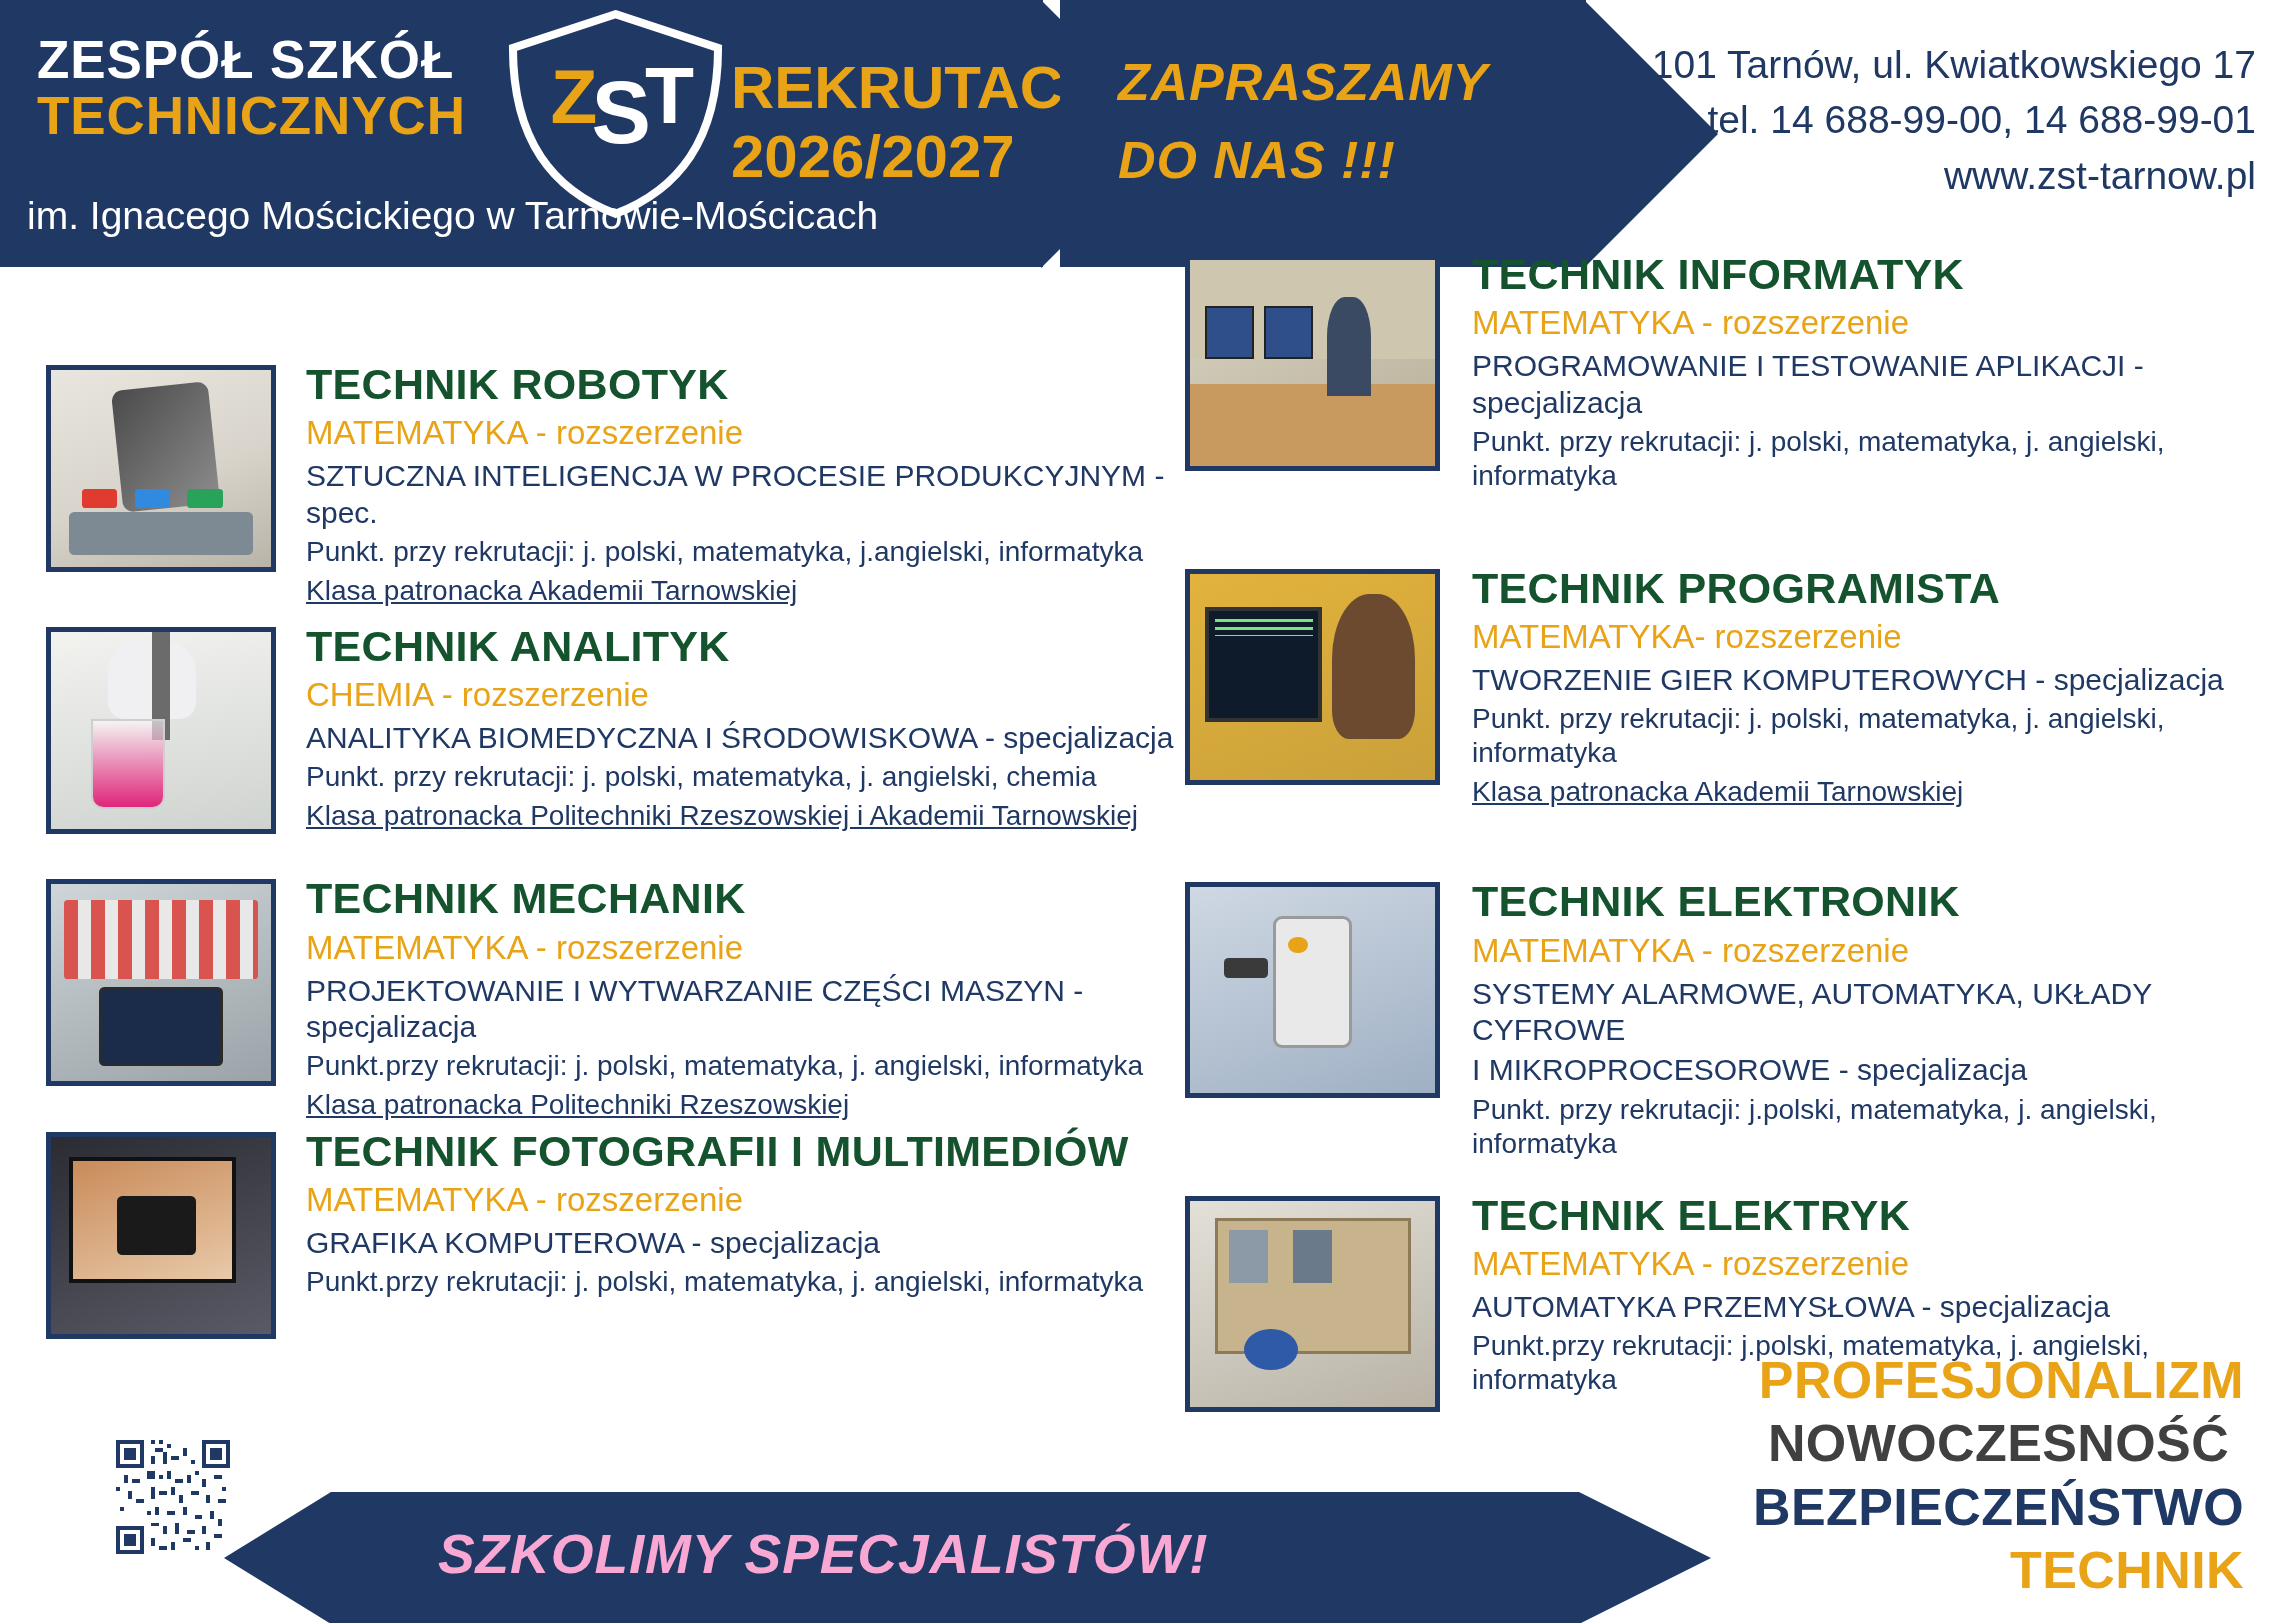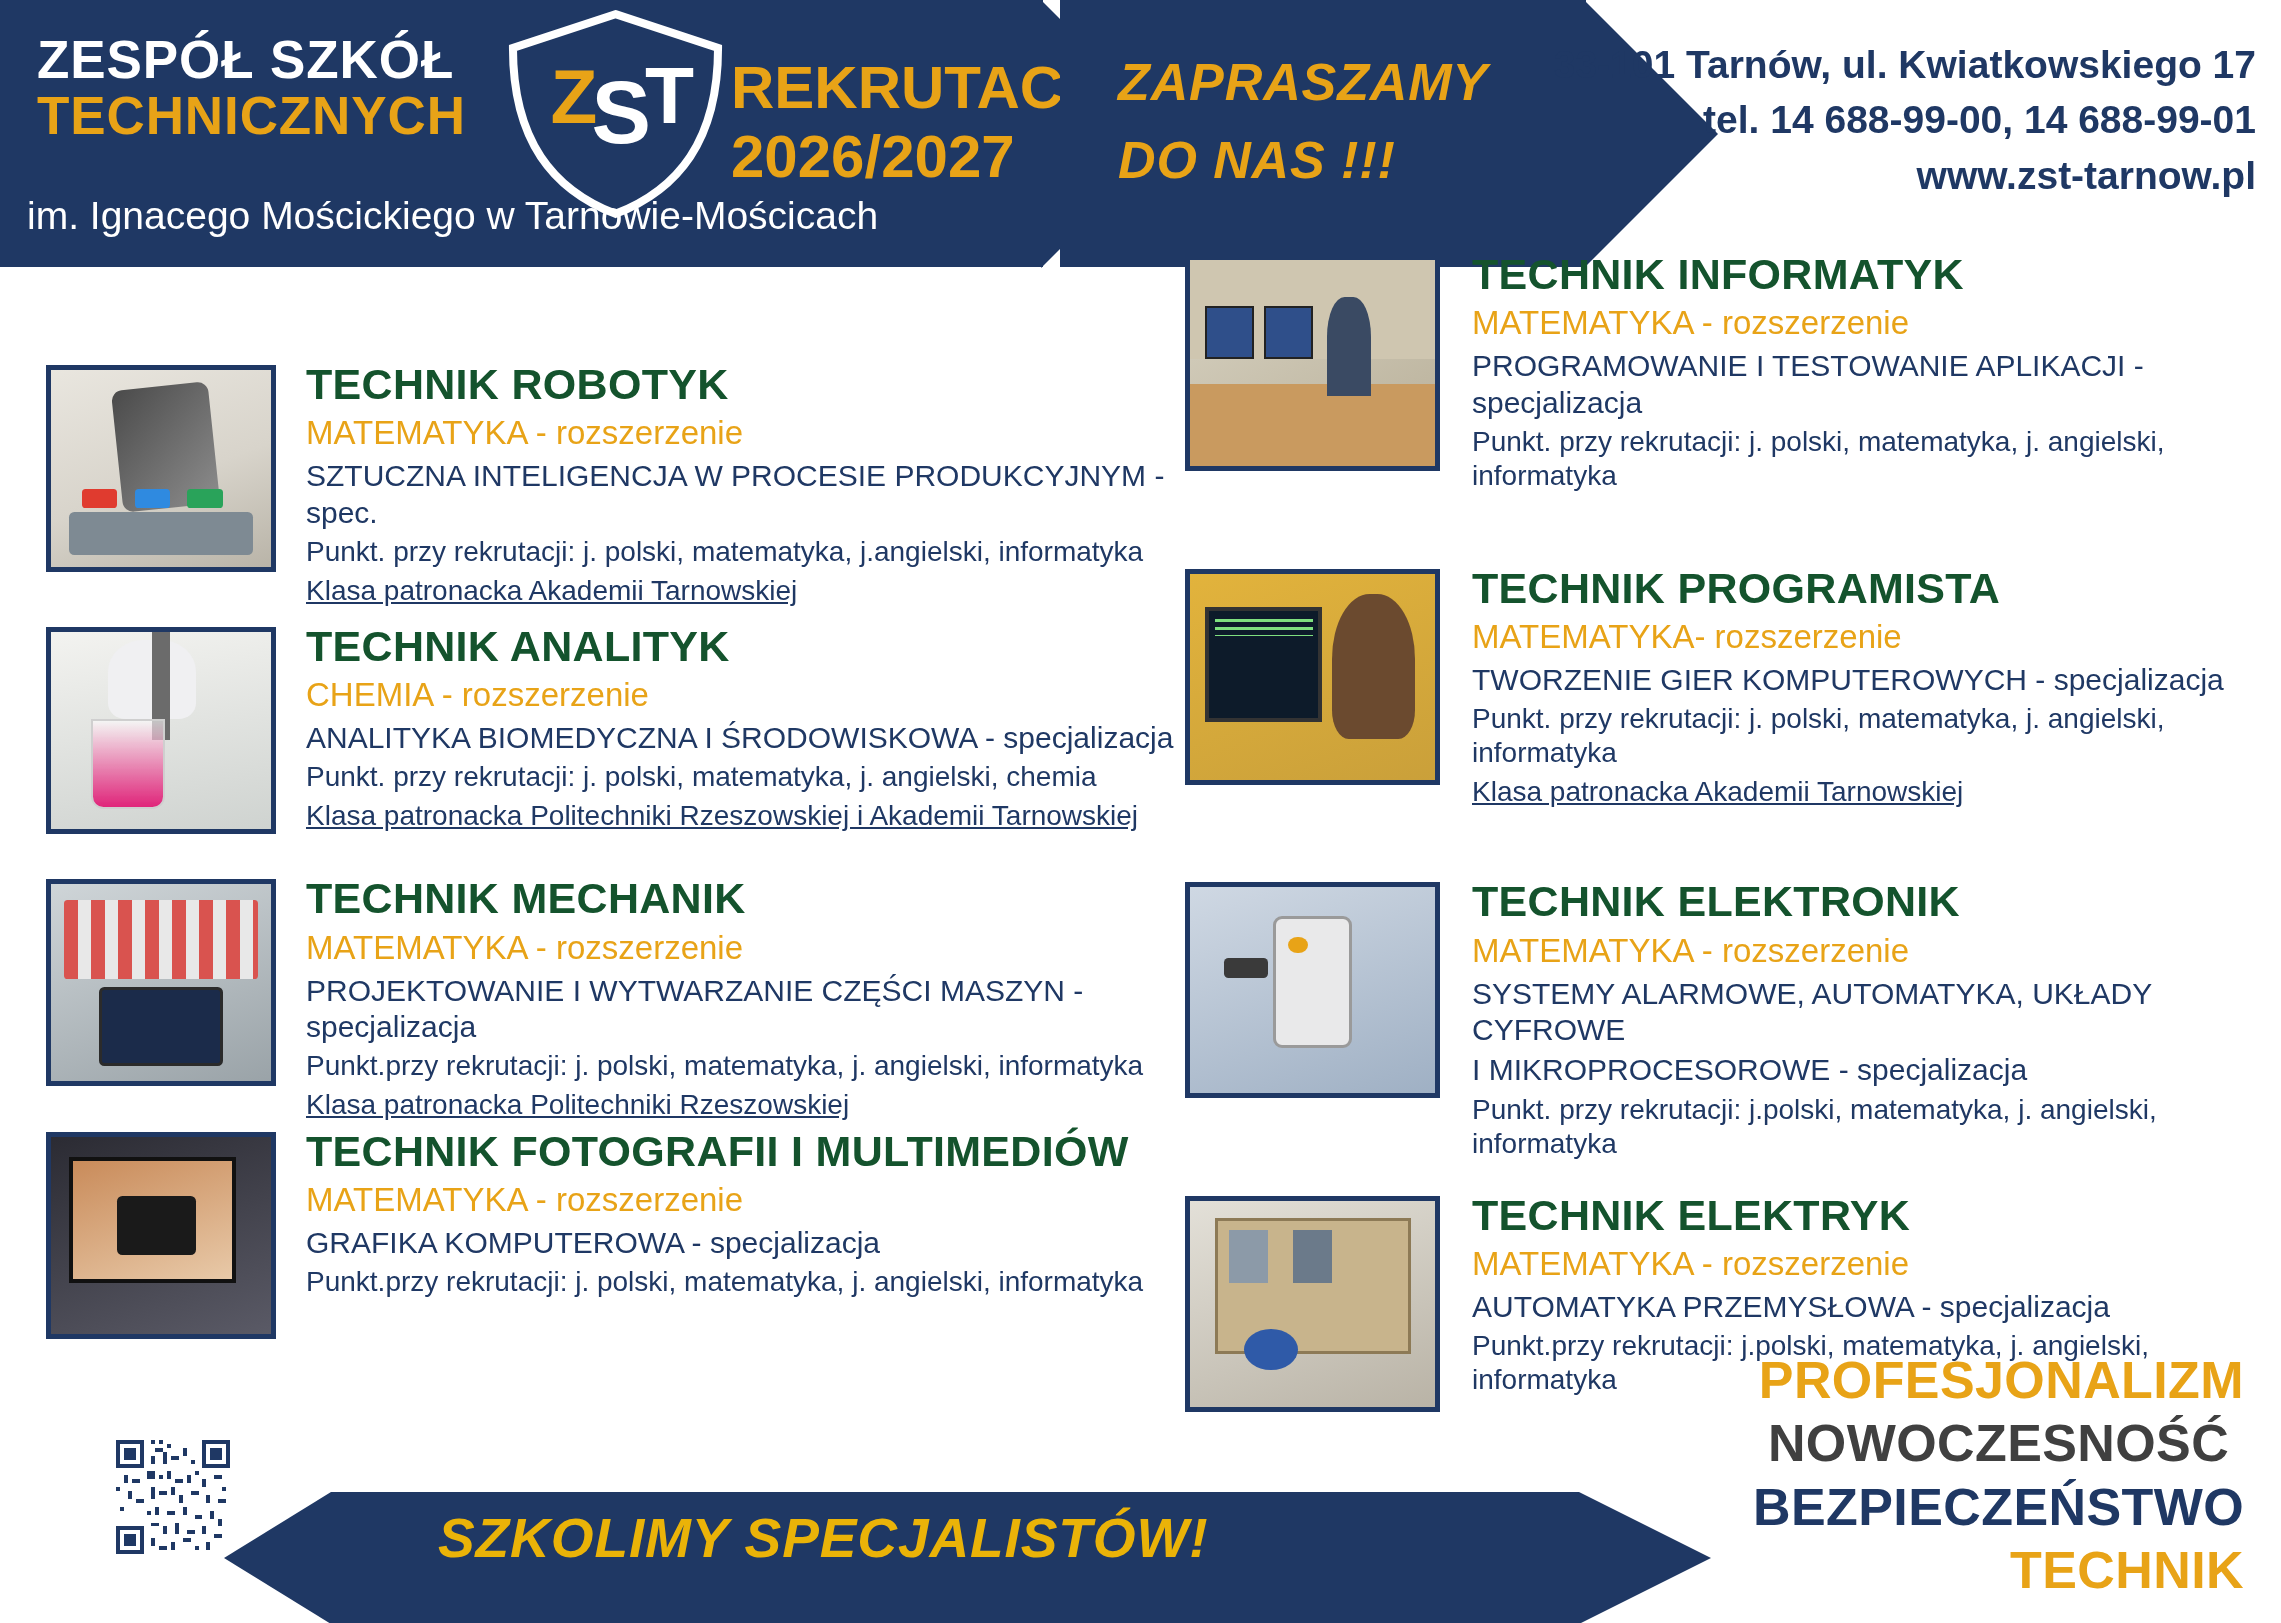--- a/index.html
+++ b/index.html
@@ -59,21 +59,21 @@
     border-bottom:134px solid transparent;
     border-left:134px solid #1f3864;
   }
   .zapraszamy {
     position:absolute; left:1118px; top:43px;
     font-weight:bold; font-style:italic; font-size:52px; color:#e8a317;
     line-height:1.5; letter-spacing:0.9px;
   }
   .contact {
     position:absolute; right:25px; top:37px; text-align:right;
-    color:#1f3864; font-size:39px; line-height:1.42;font-weight:bold;
+    color:#1f3864; font-size:39px; line-height:1.42;
   }
 
   
   .col { position:absolute; }
   .col-left { left:46px; top:340px; width:1150px;margin-top:20px; }
   .col-right { left:1185px; top:250px; width:1069px; }
 
   .entry { position:relative; margin-bottom:19.6px; }
   .entry-photo {
     position:absolute; left:0; top:5.3px;
@@ -114,22 +114,22 @@
     border-bottom:66px solid transparent;
     border-right:107px solid #1f3864;
   }
   .footer-arrow::after{
     content:""; position:absolute; right:-132px; top:0;
     border-top:66px solid transparent;
     border-bottom:66px solid transparent;
     border-left:132px solid #1f3864;
   }
   .footer-text {
-    position:absolute; left:107px; top:14px;
-    font-weight:bold; font-style:italic; font-size:55px; color:#eab308;
+    position:absolute; left:107px; top:30px;
+    font-weight:bold; font-style:italic; font-size:55px; color:#f9a8d4;
     letter-spacing:0.9px;
   }
   .slogans {
     position:absolute; right:37px; bottom:21.4px; text-align:right;
     font-weight:bold; font-size:52px; line-height:1.22; letter-spacing:0.4px;
   }
   .slogans div:nth-child(1){ color:#e8a317;margin-top:38px; }
   .slogans div:nth-child(2){ color:#404040;text-align:center; }
   .slogans div:nth-child(3){ color:#1f3864; }
   .slogans div:nth-child(4){ color:#e8a317; }

